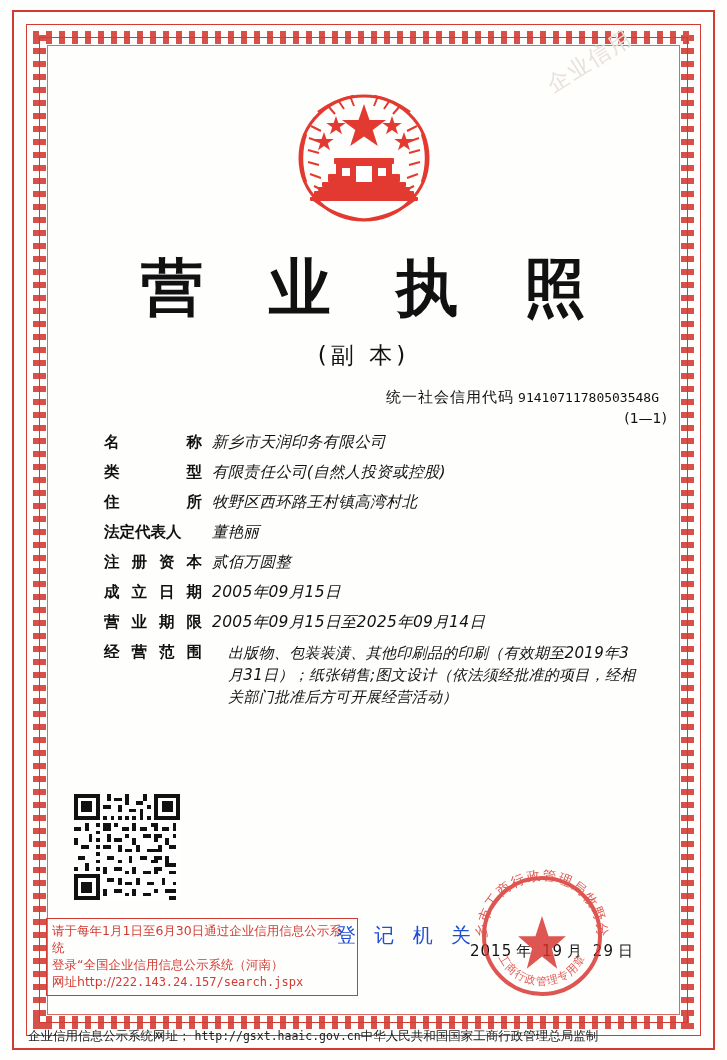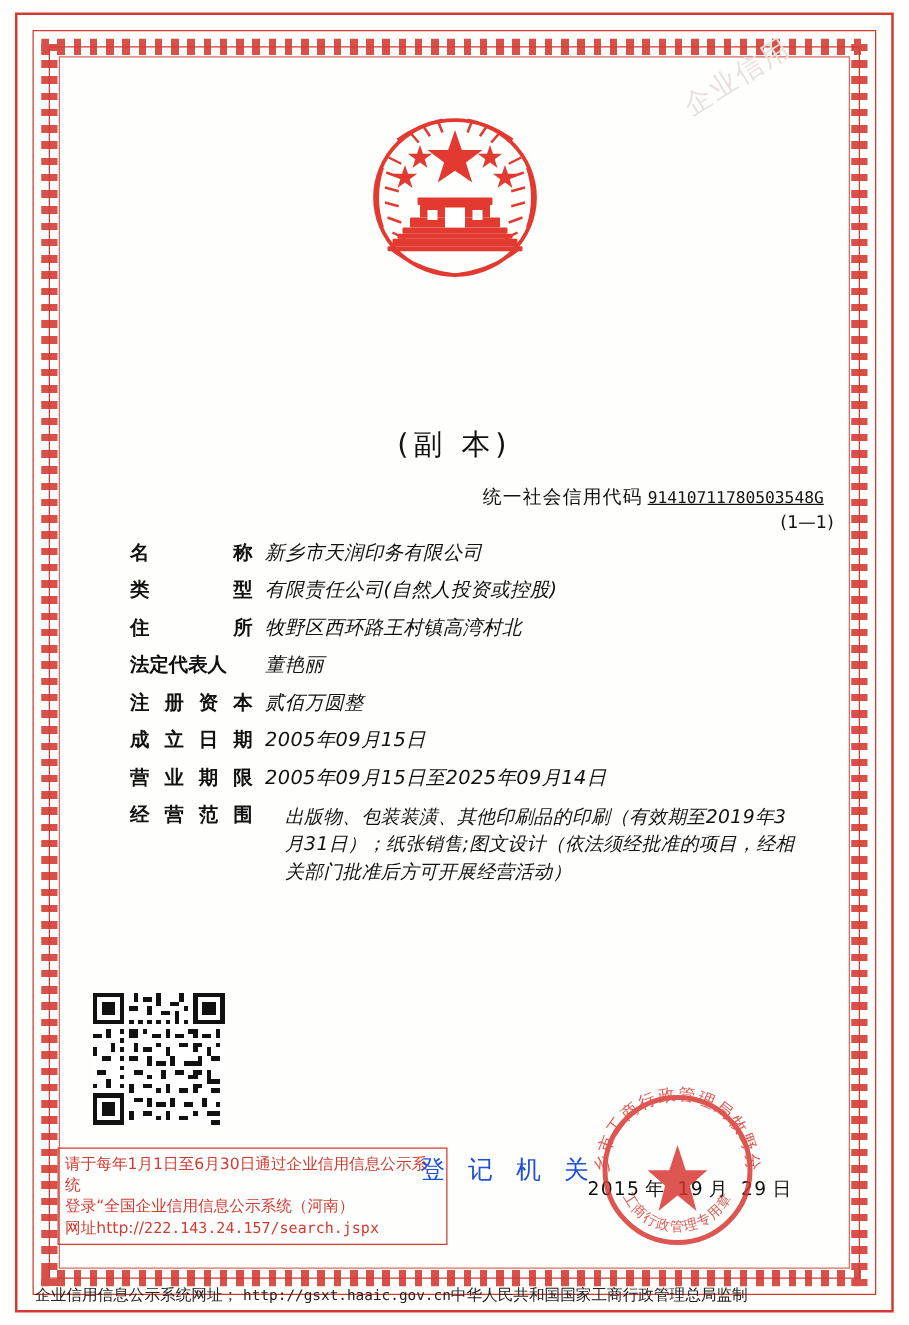--- a/index.html
+++ b/index.html
@@ -117,21 +117,20 @@
     right: 68px;
     font-size: 15px;
     color: #111;
     white-space: nowrap;
   }
   .code-line .label { letter-spacing: 1px; }
   .code-line .value {
     font-family: "DejaVu Sans Mono", monospace;
     font-size: 13px;
     margin-left: 4px;
-    text-decoration: underline;
   }
   .page-no {
     position: absolute;
     top: 410px;
     right: 60px;
     font-size: 14px;
     color: #111;
   }
 
   
@@ -284,20 +283,21 @@
         <rect x="72" y="84" width="16" height="16" fill="#fff"></rect>
         <rect x="58" y="86" width="8" height="8" fill="#fff"></rect>
         <rect x="94" y="86" width="8" height="8" fill="#fff"></rect>
         <rect x="34" y="105" width="92" height="4" rx="1"></rect>
         <rect x="30" y="109" width="100" height="6" rx="1"></rect>
         <rect x="26" y="115" width="108" height="4" rx="1"></rect>
       </g>
     </svg>
   </div>
 
+  <div class="title">营 业 执 照</div>
   <div class="subtitle">(副  本)</div>
 
   <div class="code-line">
     <span class="label">统一社会信用代码</span><span class="value">91410711780503548G</span>
   </div>
   <div class="page-no">(1—1)</div>
 
   <div class="fields">
 
     <div class="field-row">

